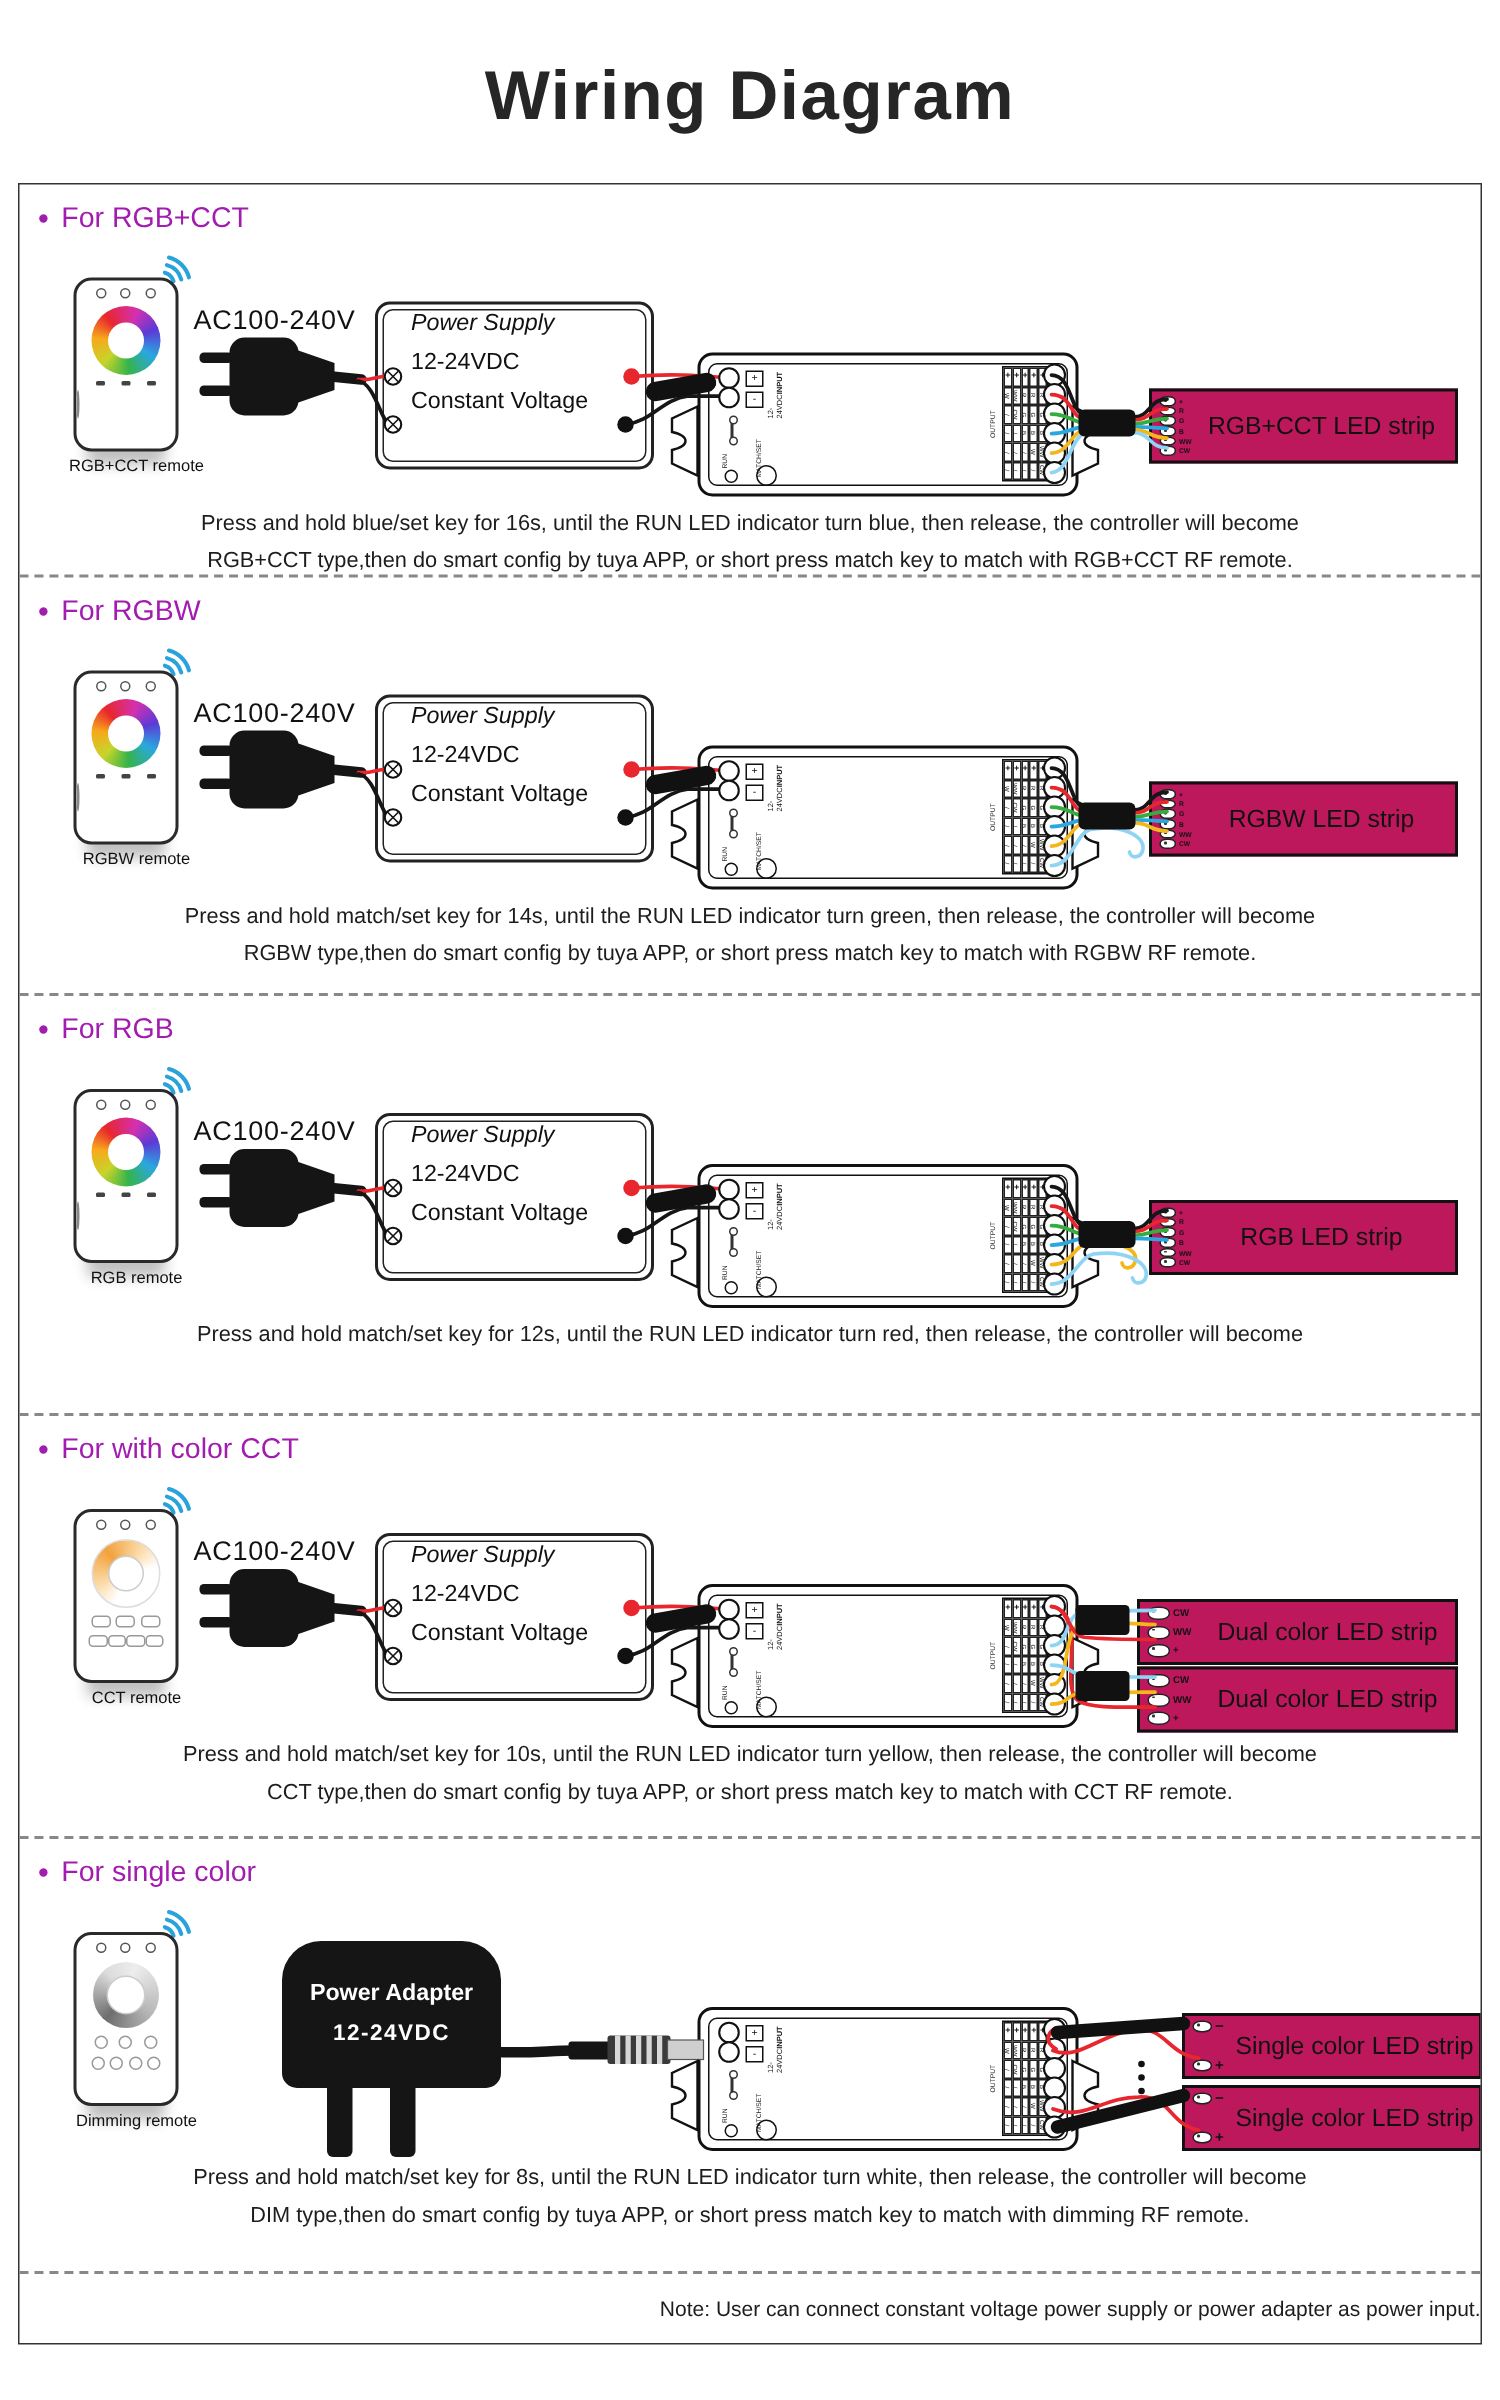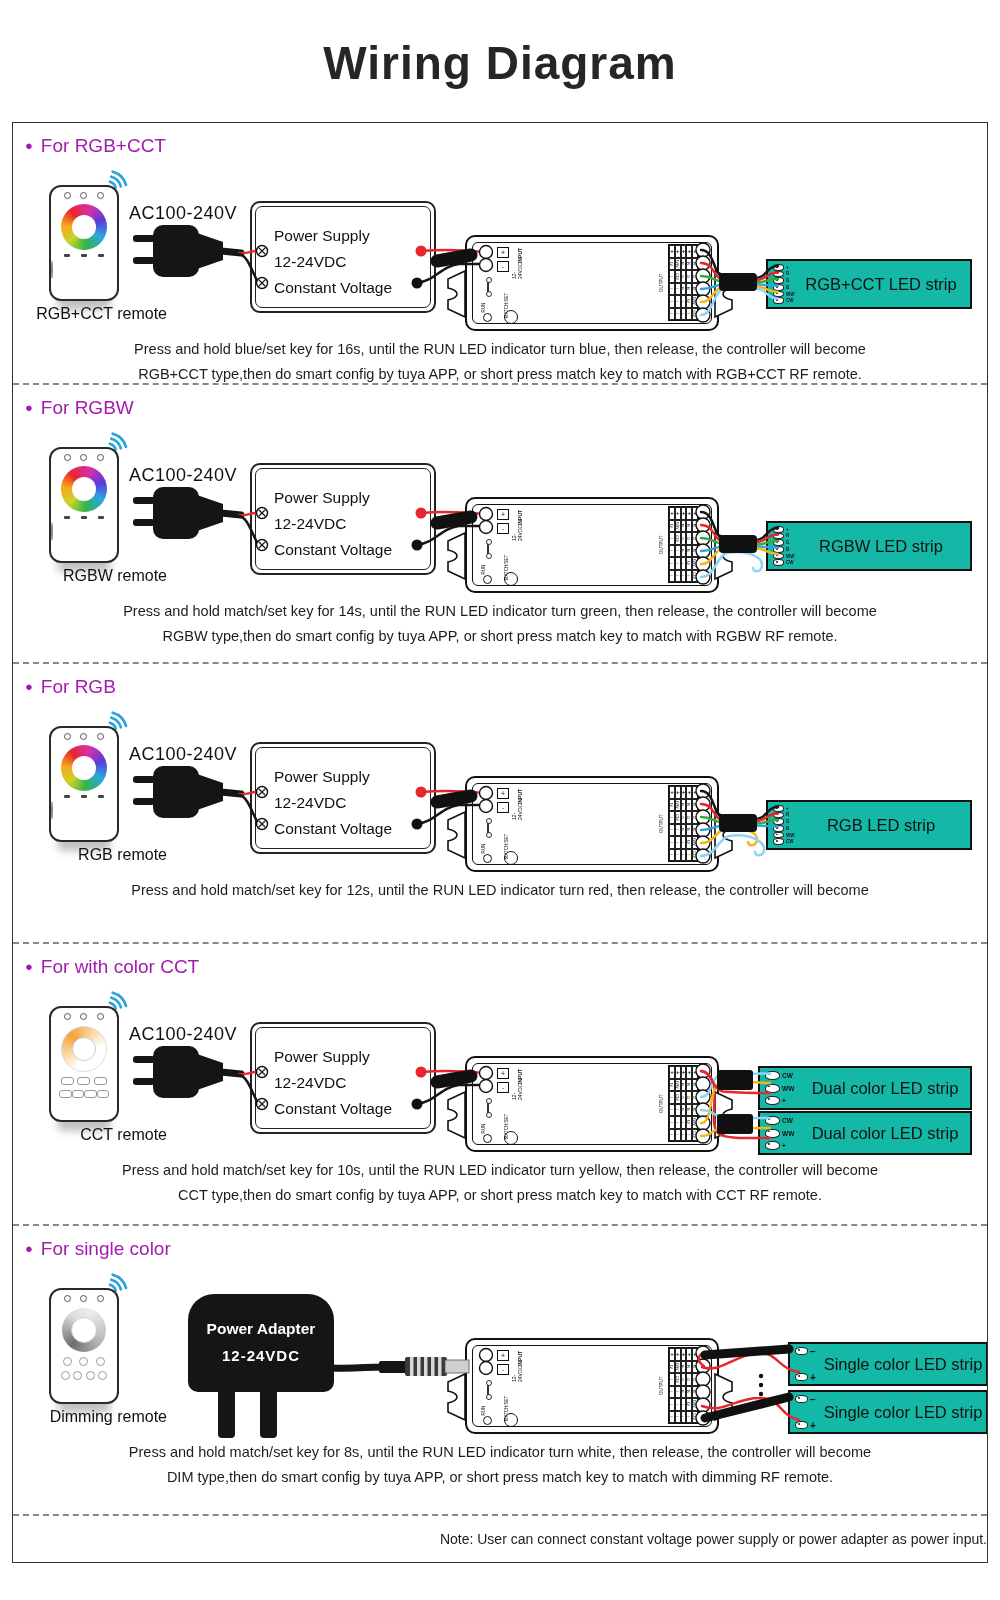--- a/index.html
+++ b/index.html
@@ -39,27 +39,27 @@
   .wheel-cct{width:44px;height:44px;border-radius:50%;margin:6px auto 0 auto;position:relative;border:1px solid #ddd;
     background:conic-gradient(from 130deg,#fff 0 70deg,#fbd9a5 120deg,#f2a23c 190deg,#fbd9a5 260deg,#fff 310deg);}
   .wheel-cct::after{content:"";position:absolute;inset:10px;background:#fff;border:1px solid #ccc;border-radius:50%;}
   .prow{margin-top:5px;}
   .prow i{width:11px;height:6px;border:1px solid #999;border-radius:3px;}
   .knob{width:44px;height:44px;border-radius:50%;margin:6px auto 0 auto;position:relative;
     background:conic-gradient(from 20deg,#ededed,#b5b5b5 110deg,#6e6e6e 200deg,#dcdcdc 300deg,#ededed);}
   .knob::after{content:"";position:absolute;inset:9px;background:#fff;border:1px solid #ccc;border-radius:50%;}
   .crow{margin-top:5px;}
   .crow i{width:7px;height:7px;border:1px solid #999;border-radius:50%;}
-  .remote-label{position:absolute;left:2px;top:182px;width:152px;text-align:right;font-size:16px;}
+  .remote-label{position:absolute;left:2px;top:182px;width:152px;text-align:center;font-size:11px;}
   .ac-label{position:absolute;left:116px;top:80px;font-size:18px;letter-spacing:0.5px;}
   
   .psu{position:absolute;left:237px;top:78px;width:182px;height:108px;border:2px solid #222;border-radius:10px;background:#fff;}
   .psu::after{content:"";position:absolute;inset:3px;border:1px solid #222;border-radius:7px;pointer-events:none;}
   .psu-line{margin:0 0 0 22px;font-size:15.5px;line-height:26px;}
-  .psu-line:first-child{margin-top:20px;}
+  .psu-line:first-child{font-style:italic;}
   
   .adapter{display:none;position:absolute;left:175px;top:68px;width:146px;height:98px;background:#151515;border-radius:26px 26px 10px 10px;color:#fff;text-align:center;}
   .ad-line1{margin-top:26px;font-size:15.5px;font-weight:bold;}
   .ad-line2{margin-top:9px;font-size:15px;font-weight:bold;letter-spacing:1px;}
   .adapter-prong{display:none;position:absolute;top:164px;width:17px;height:48px;background:#151515;border-radius:0 0 4px 4px;}
   .adapter-prong.p1{left:205px;}
   .adapter-prong.p2{left:247px;}
   .sec[data-kind="dim"] .adapter{display:block;}
   .sec[data-kind="dim"] .adapter-prong{display:block;}
   
@@ -77,21 +77,21 @@
   .run-lbl{left:6px;top:68px;width:20px;text-align:center;}
   .match-lbl{left:26px;top:66px;width:26px;text-align:center;}
   .run-dot{position:absolute;left:16px;top:76px;width:7px;height:7px;border:1.2px solid #111;border-radius:50%;}
   .match-btn{position:absolute;left:37px;top:73px;width:12px;height:12px;border:1.3px solid #111;border-radius:50%;}
   .out-tbl{position:absolute;left:192px;top:7px;width:40px;height:77px;display:flex;}
   .out-name{writing-mode:vertical-rl;transform:rotate(180deg);font-size:4.5px;width:9px;text-align:center;color:#333;}
   .out-grid{flex:1;display:grid;grid-auto-flow:column;grid-template-rows:repeat(6,1fr);grid-template-columns:repeat(5,1fr);border:1px solid #111;}
   .out-cell{border:0.5px solid #222;font-size:4px;writing-mode:vertical-rl;text-align:center;overflow:hidden;color:#111;}
   .out-cell.plus{writing-mode:horizontal-tb;font-size:6px;font-weight:bold;line-height:10px;}
   
-  .strip{position:absolute;border:2.5px solid #111;background:#14b8a6;}
+  .strip{position:absolute;border:2.5px solid #111;background:#be185d;}
   .strip-1{left:753px;top:136px;width:202px;height:46px;}
   .strip-2{display:none;}
   .strip-label{position:absolute;inset:0;display:flex;align-items:center;justify-content:center;padding-left:24px;font-size:16.5px;white-space:nowrap;}
   .pads{position:absolute;left:5px;top:3px;bottom:3px;display:flex;flex-direction:column;justify-content:space-between;z-index:2;}
   .pad-row{display:flex;align-items:center;gap:2px;}
   .pad-oval{display:inline-block;width:9px;height:4.5px;border:1px solid #222;border-radius:45%;position:relative;background:#fff;}
   .pad-oval::after{content:"";position:absolute;left:2px;top:1px;width:1.5px;height:1.5px;background:#333;border-radius:50%;}
   .pad-lbl{font-size:4.5px;font-weight:bold;line-height:5px;}
   .sec[data-kind="cct"] .strip-1{left:745px;top:122px;width:210px;height:40px;}
   .sec[data-kind="cct"] .strip-2{display:block;left:745px;top:167px;width:210px;height:40px;}

